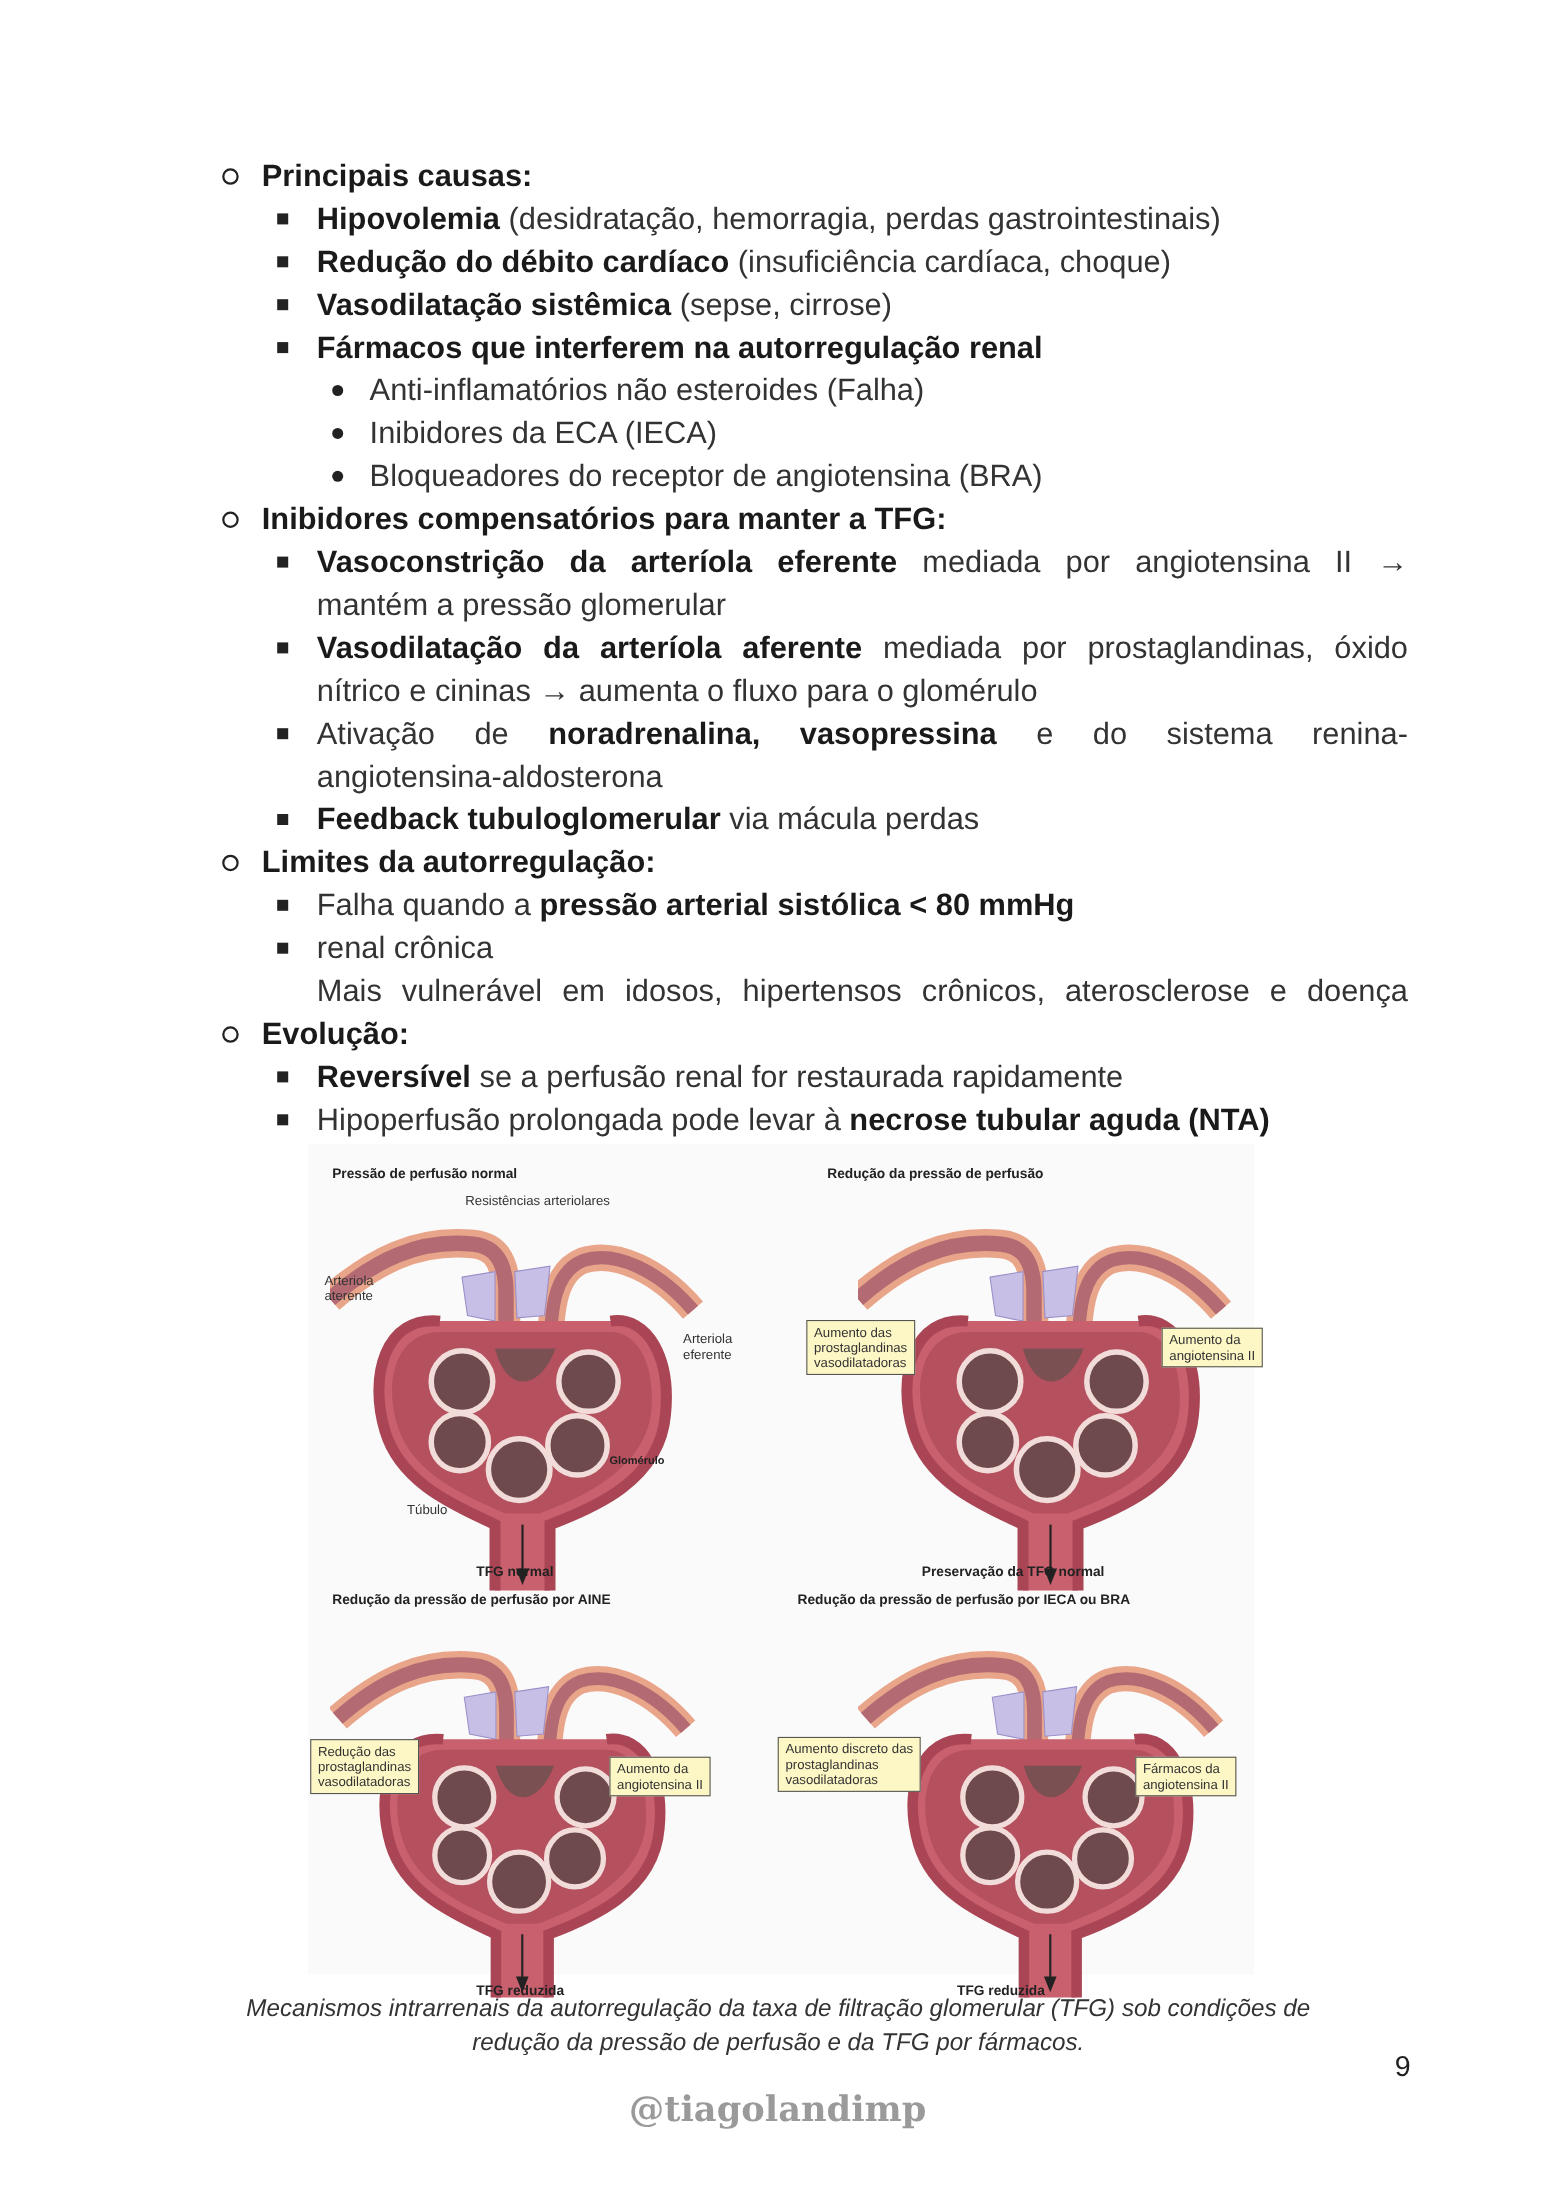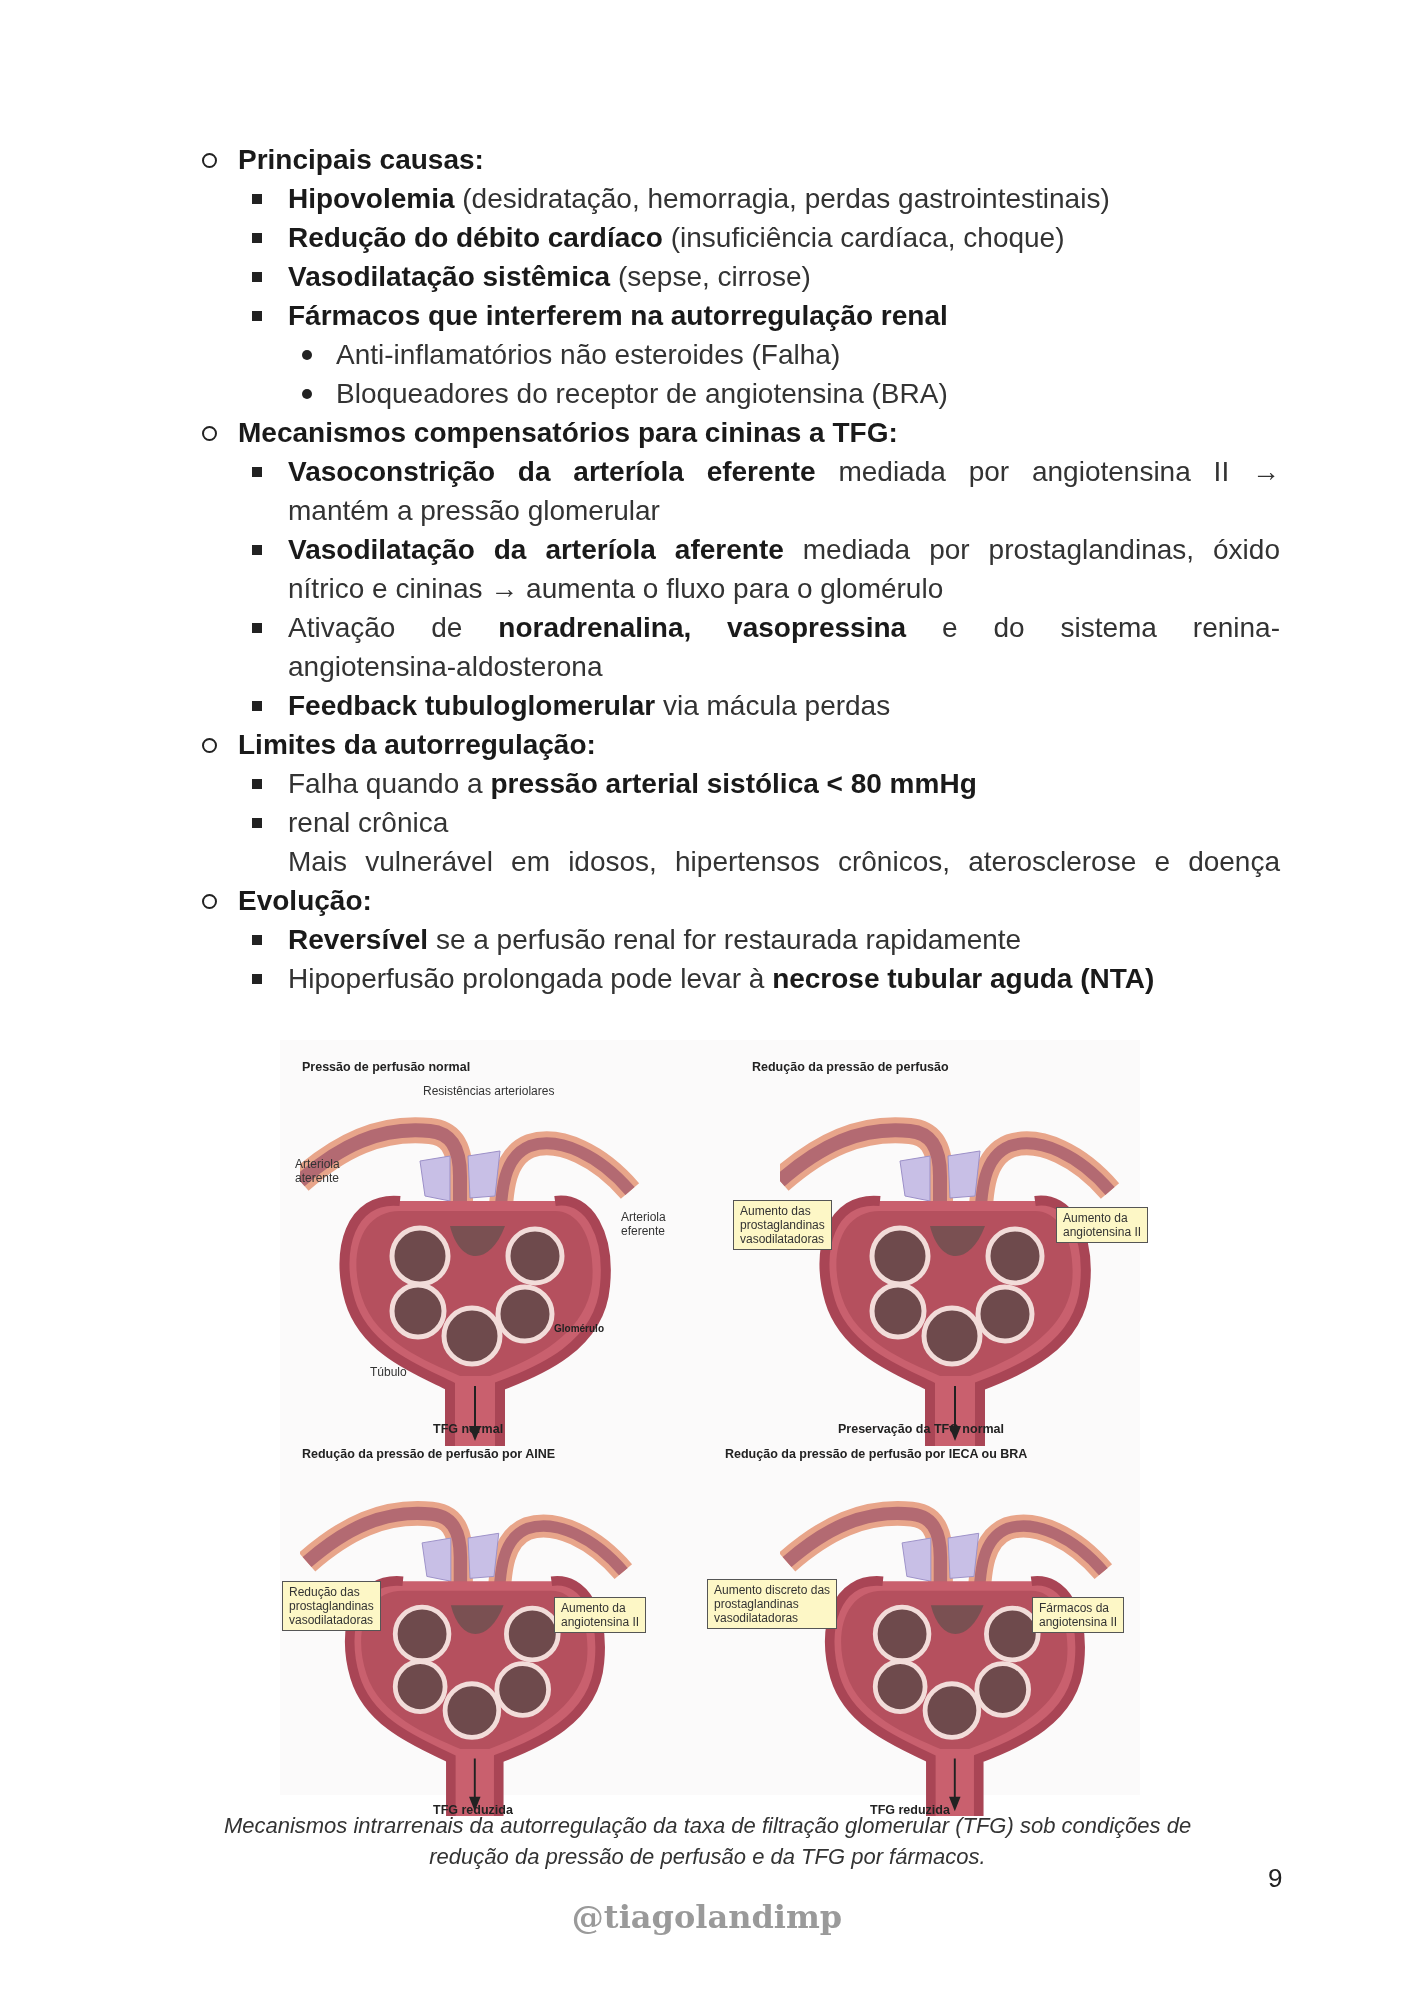--- a/index.html
+++ b/index.html
@@ -63,26 +63,30 @@
     <div class="row lvl2">
       <span class="bullet"></span>
       <span class="b">Fármacos que interferem na autorregulação renal</span>
     </div>
     <div class="row lvl3">
       <span class="bullet"></span>
       <span class="n">Anti-inflamatórios não esteroides (Falha)</span>
     </div>
     <div class="row lvl3">
       <span class="bullet"></span>
+      <span class="n">Inibidores da ECA (IECA)</span>
+    </div>
+    <div class="row lvl3">
+      <span class="bullet"></span>
       <span class="n">Bloqueadores do receptor de angiotensina (BRA)</span>
     </div>
 
     <div class="row lvl1">
       <span class="bullet"></span>
-      <span class="b">Mecanismos compensatórios para cininas a TFG:</span>
+      <span class="b">Inibidores compensatórios para manter a TFG:</span>
     </div>
     <div class="row lvl2">
       <span class="bullet"></span>
       <div class="justify"><span class="b">Vasoconstrição da arteríola eferente</span><span class="n"> mediada por angiotensina II →</span></div>
       <div class="n">mantém a pressão glomerular</div>
     </div>
     <div class="row lvl2">
       <span class="bullet"></span>
       <div class="justify"><span class="b">Vasodilatação da arteríola aferente</span><span class="n"> mediada por prostaglandinas, óxido</span></div>
       <div class="n">nítrico e cininas → aumenta o fluxo para o glomérulo</div>

